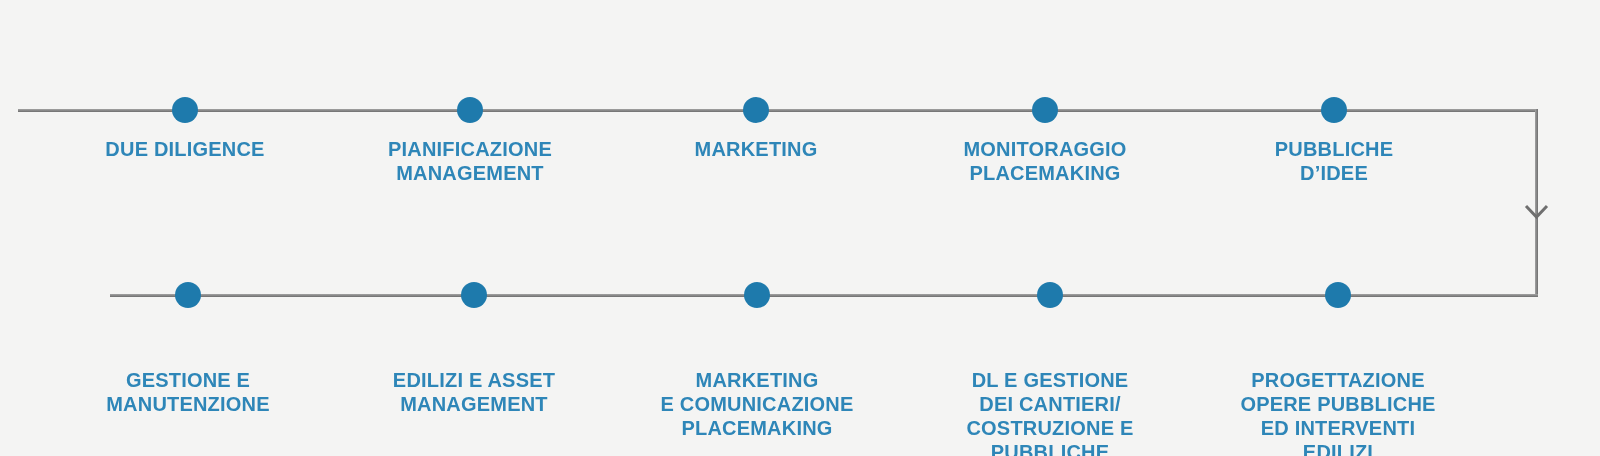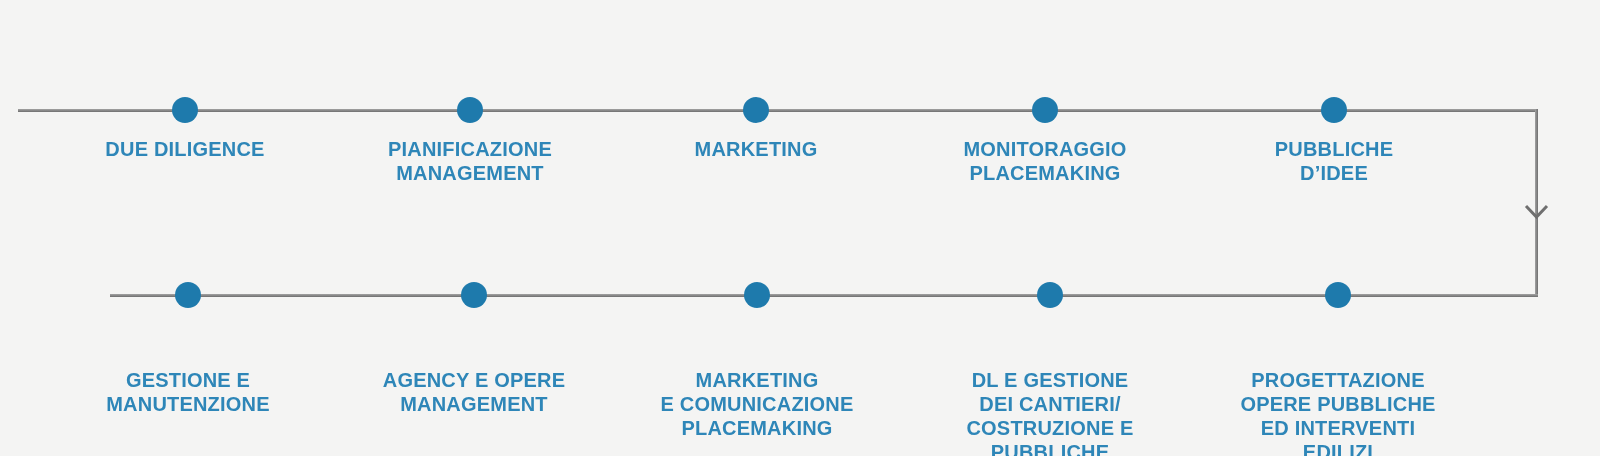--- a/index.html
+++ b/index.html
@@ -125,21 +125,21 @@
 D’IDEE</span>
   </div>
 
   <div class="node node-bottom" style="left:188px; top:295px">
     <span class="dot"></span>
     <span class="stage-label">GESTIONE E
 MANUTENZIONE</span>
   </div>
   <div class="node node-bottom" style="left:474px; top:295px">
     <span class="dot"></span>
-    <span class="stage-label">AGENCY E OPERE
+    <span class="stage-label">EDILIZI E ASSET
 MANAGEMENT</span>
   </div>
   <div class="node node-bottom" style="left:757px; top:295px">
     <span class="dot"></span>
     <span class="stage-label">MARKETING
 E COMUNICAZIONE
 PLACEMAKING</span>
   </div>
   <div class="node node-bottom" style="left:1050px; top:295px">
     <span class="dot"></span>

